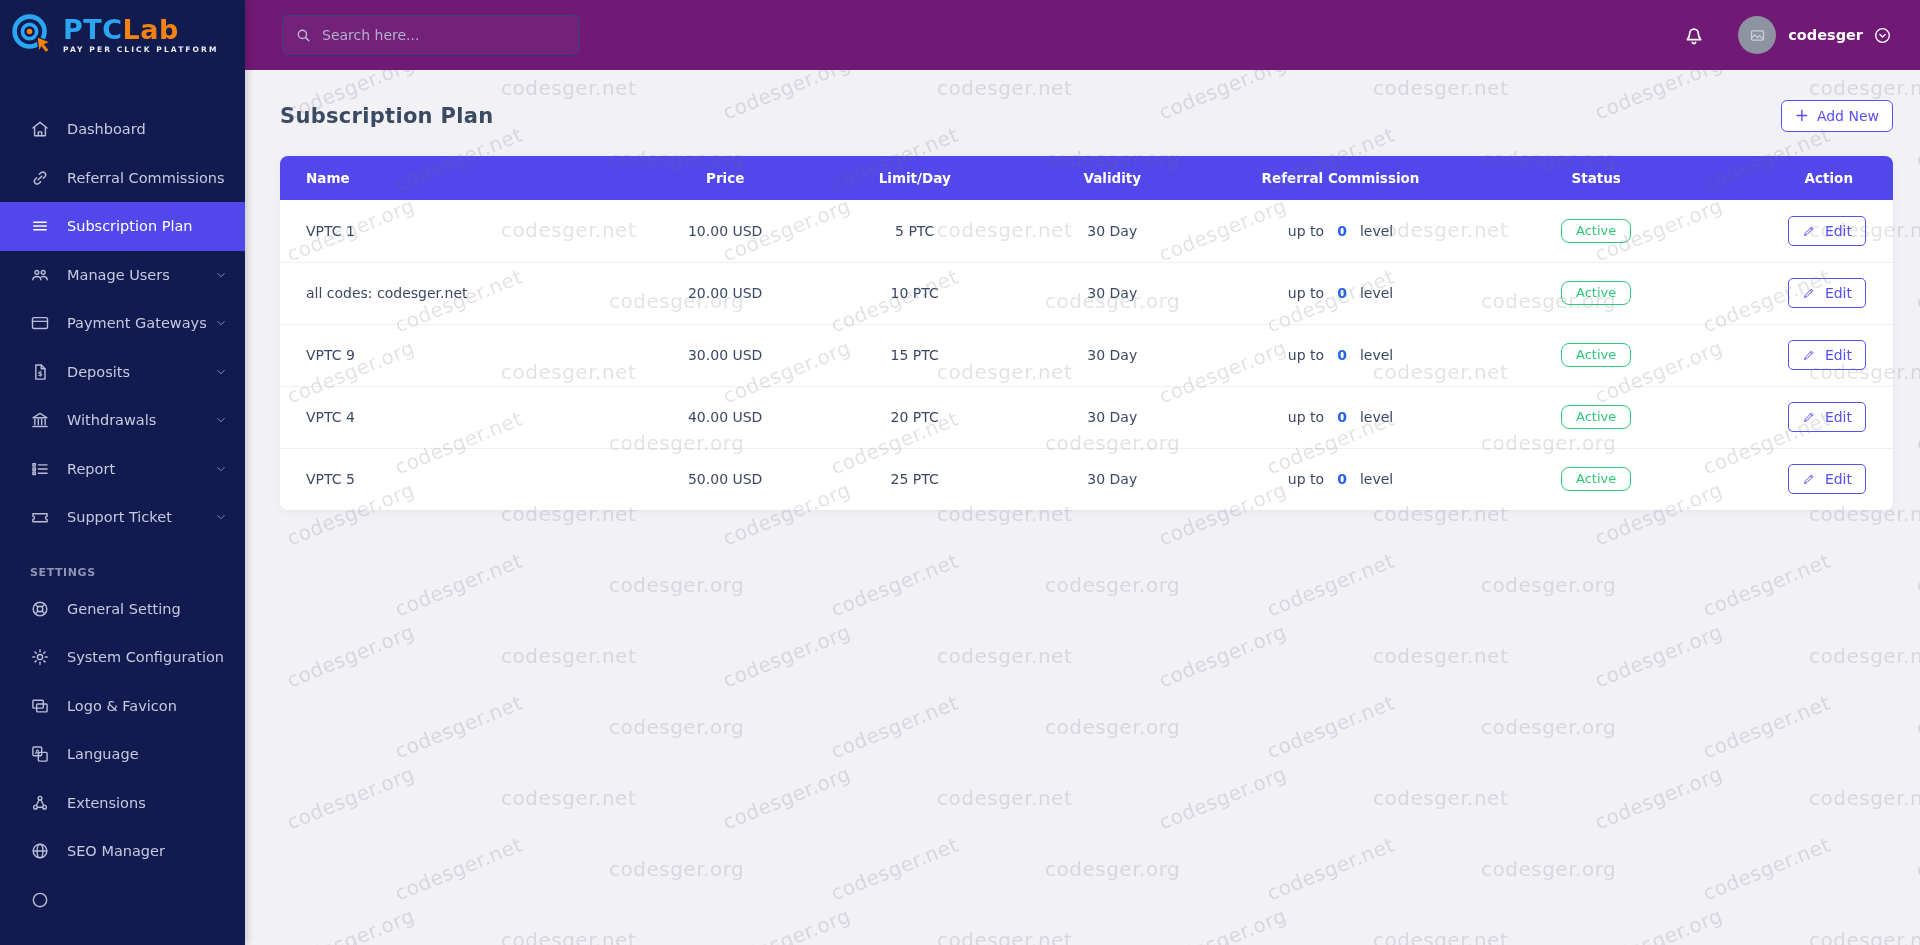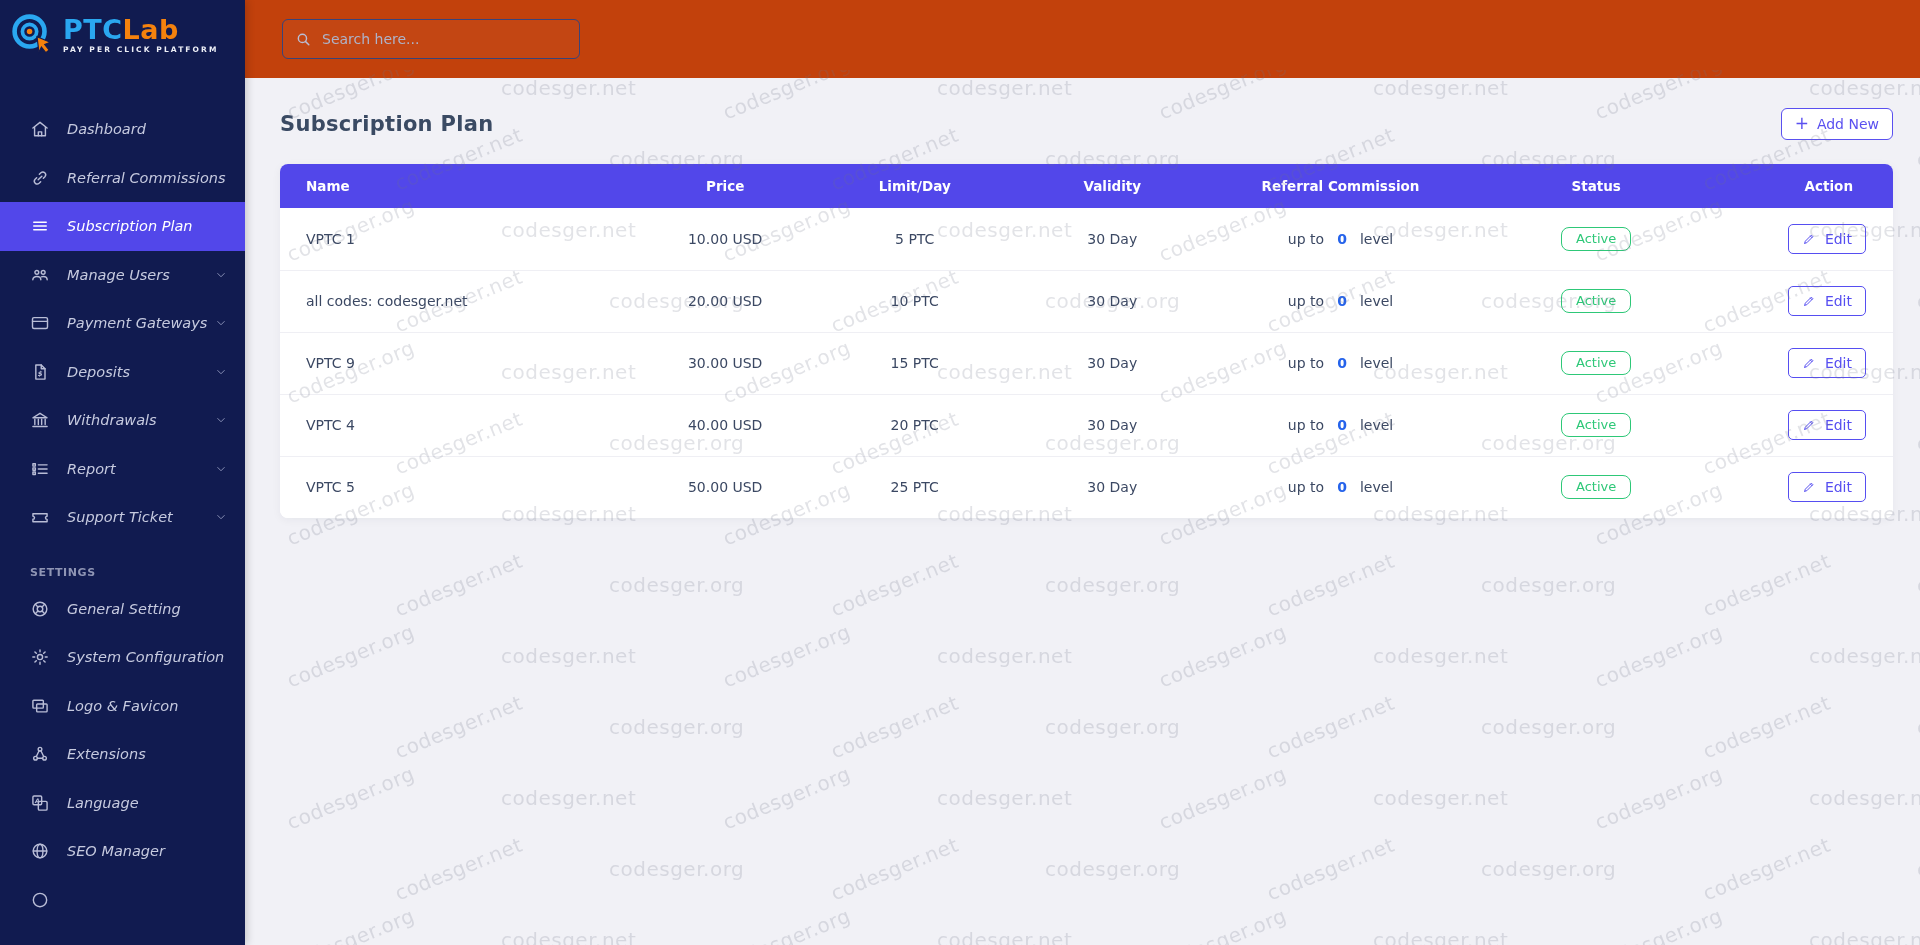--- a/index.html
+++ b/index.html
@@ -20,39 +20,39 @@
   .logo-text { margin-left:7px; line-height:1; }
   .logo-word { font-size:27px; font-weight:bold; letter-spacing:.5px; }
   .lt1 { color:#2aa7f0; }
   .lt2 { color:#f5820d; font-weight:600; }
   .tagline { font-size:7.5px; font-weight:bold; letter-spacing:2.1px; color:#eceef6; margin-top:3px; }
 
   nav { display:block; }
   #nav-main { margin-top:35px; }
   .nav-item {
     height:48.5px; display:flex; align-items:center; padding:0 18px 0 30px;
-    color:#c6cadf; font-size:14.5px; font-weight:500; cursor:pointer; position:relative;font-style:italic;
+    color:#c6cadf; font-size:14.5px; font-weight:500; cursor:pointer; position:relative;
   }
   .nav-item .ico { width:20px; height:20px; margin-right:17px; color:#b9bdd6; flex:none; display:inline-flex; }
   .nav-item .ico svg { width:20px; height:20px; }
   .nav-item.active { background:#5247ea; color:#ffffff; }
   .nav-item.active .ico { color:#ffffff; }
   .nav-label { white-space:nowrap; }
   .chev { margin-left:auto; width:12px; height:12px; color:#9aa0c8; color:#9aa0c4; display:inline-flex; }
   .chev svg { width:12px; height:12px; }
   .section-label {
     margin:24px 0 6px 0; padding-left:30px; font-size:11px; font-weight:bold;
     letter-spacing:.6px; color:#8f95b4;
   }
   .nav-item.partial { margin-top:0; }
 
   
   .main { flex:1; display:flex; flex-direction:column; }
   .topbar {
-    height:78px; background:#c2410c; display:flex; align-items:center;
+    height:70px; background:#701a75; display:flex; align-items:center;
     padding:0 28px 0 37px;
   }
   .search {
     width:298px; height:40px; border:1px solid #39437a; border-radius:6px;
     background:rgba(255,255,255,.03); display:flex; align-items:center; padding:0 12px;
   }
   .search .ico { width:17px; height:17px; color:#b9bed6; display:inline-flex; margin-right:10px; }
   .search .ico svg { width:17px; height:17px; }
   .search input {
     background:transparent; border:none; outline:none; color:#cfd3e8;
@@ -291,37 +291,37 @@
             <svg viewBox="0 0 24 24" fill="none" stroke="currentColor" stroke-width="1.7" stroke-linecap="round" stroke-linejoin="round">
               <rect x="3.5" y="5" width="12.5" height="9.5" rx="1"></rect>
               <rect x="8" y="9.5" width="12.5" height="9.5" rx="1"></rect>
             </svg>
           </span>
           <span class="nav-label">Logo &amp; Favicon</span>
         </div>
         <div class="nav-item">
           <span class="ico">
             <svg viewBox="0 0 24 24" fill="none" stroke="currentColor" stroke-width="1.7" stroke-linecap="round" stroke-linejoin="round">
+              <rect x="3.5" y="3.5" width="10.5" height="10.5" rx="1.4"></rect>
+              <rect x="10" y="10" width="10.5" height="10.5" rx="1.4"></rect>
+              <text x="8.8" y="11.6" font-size="7.5" fill="currentColor" stroke="none" text-anchor="middle" font-weight="bold" font-family="DejaVu Sans,sans-serif">A</text>
+            </svg>
+          </span>
+          <span class="nav-label">Language</span>
+        </div>
+        <div class="nav-item">
+          <span class="ico">
+            <svg viewBox="0 0 24 24" fill="none" stroke="currentColor" stroke-width="1.7" stroke-linecap="round" stroke-linejoin="round">
               <circle cx="12" cy="6.2" r="2.2"></circle>
               <circle cx="6.6" cy="17" r="2.2"></circle>
               <circle cx="17.4" cy="17" r="2.2"></circle>
               <path d="M10.9 8.1 7.6 15M13.1 8.1l3.3 6.9M8.8 17h6.4"></path>
             </svg>
           </span>
           <span class="nav-label">Extensions</span>
-        </div>
-        <div class="nav-item">
-          <span class="ico">
-            <svg viewBox="0 0 24 24" fill="none" stroke="currentColor" stroke-width="1.7" stroke-linecap="round" stroke-linejoin="round">
-              <rect x="3.5" y="3.5" width="10.5" height="10.5" rx="1.4"></rect>
-              <rect x="10" y="10" width="10.5" height="10.5" rx="1.4"></rect>
-              <text x="8.8" y="11.6" font-size="7.5" fill="currentColor" stroke="none" text-anchor="middle" font-weight="bold" font-family="DejaVu Sans,sans-serif">A</text>
-            </svg>
-          </span>
-          <span class="nav-label">Language</span>
         </div>
         <div class="nav-item">
           <span class="ico">
             <svg viewBox="0 0 24 24" fill="none" stroke="currentColor" stroke-width="1.7" stroke-linecap="round" stroke-linejoin="round">
               <circle cx="12" cy="12" r="8.2"></circle>
               <ellipse cx="12" cy="12" rx="3.5" ry="8.2"></ellipse>
               <path d="M4 12h16"></path>
             </svg>
           </span>
           <span class="nav-label">SEO Manager</span>
@@ -339,20 +339,41 @@
   <div class="main">
     <header class="topbar">
       <div class="search">
         <span class="ico">
           <svg viewBox="0 0 24 24" fill="none" stroke="currentColor" stroke-width="2" stroke-linecap="round">
               <circle cx="10.5" cy="10.5" r="5.8"></circle>
               <path d="M15 15l4.5 4.5"></path>
             </svg>
         </span>
         <input type="text" placeholder="Search here..." style="">
+      </div>
+      <div class="top-right">
+        <span class="bell">
+          <svg viewBox="0 0 24 24" fill="none" stroke="currentColor" stroke-width="1.7" stroke-linecap="round" stroke-linejoin="round">
+            <path d="M18.7 16.6H5.3c1.5-1.7 2.4-3.8 2.4-6.1a4.3 4.3 0 1 1 8.6 0c0 2.3.9 4.4 2.4 6.1z"></path>
+            <path d="M10.4 19.4a1.7 1.7 0 0 0 3.2 0"></path>
+          </svg>
+        </span>
+        <span class="avatar">
+          <svg viewBox="0 0 24 24" fill="none" stroke="currentColor" stroke-width="1.8">
+            <rect x="3.5" y="5.5" width="17" height="13" rx="1.5"></rect>
+              <path d="M3.5 15.5l4.5-4.5 4 4 2.8-2.8 5.7 5.3"></path>
+          </svg>
+        </span>
+        <span class="username">codesger</span>
+        <span class="user-chev">
+          <svg viewBox="0 0 24 24" fill="none" stroke="currentColor" stroke-width="1.7" stroke-linecap="round" stroke-linejoin="round">
+              <circle cx="12" cy="12" r="8.6"></circle>
+              <path d="M8.6 10.6 12 14l3.4-3.4"></path>
+            </svg>
+        </span>
       </div>
     </header>
 
     <main class="content">
       <div class="page-head">
         <h1 class="page-title">Subscription Plan</h1>
         <button class="btn-outline">
           <span class="plus">+</span>
           <span>Add New</span>
         </button>

